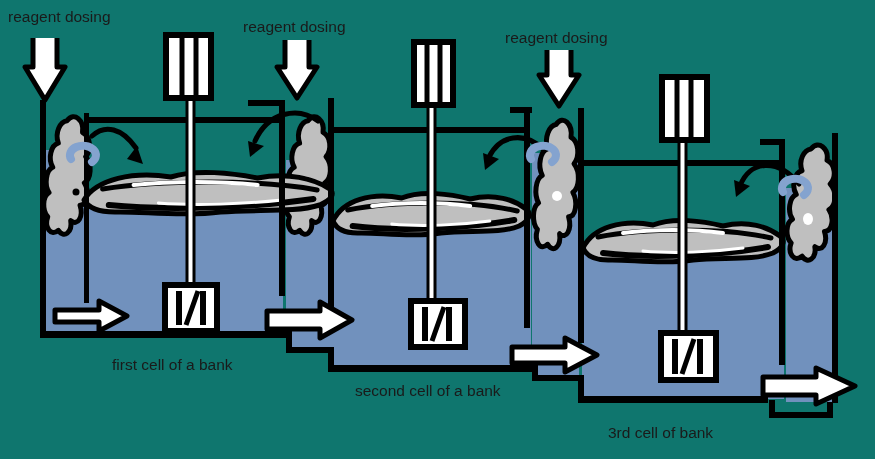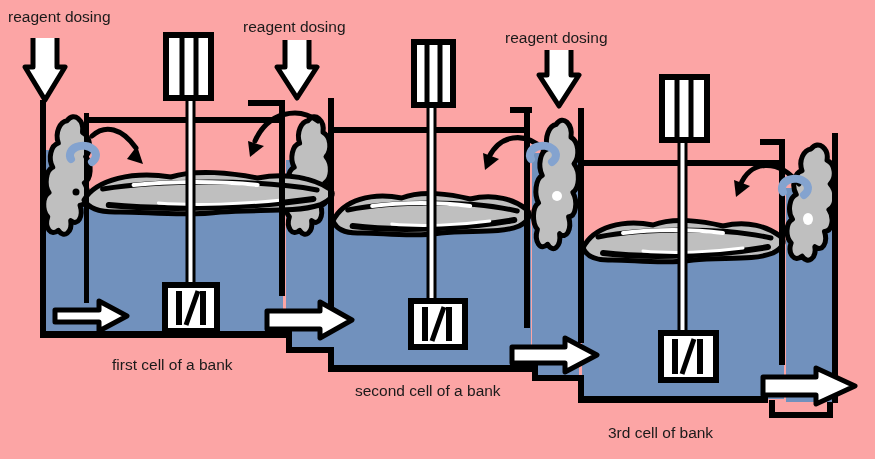--- a/index.html
+++ b/index.html
@@ -1,16 +1,16 @@
 <!DOCTYPE html>
 <html><head>
 <meta charset="utf-8">
 <style>
   html,body{margin:0;padding:0;background:#ffffff;}
-  .stage{position:relative;width:875px;height:459px;background:#fca5a5;overflow:hidden;
+  .stage{position:relative;width:875px;height:459px;background:#0f766e;overflow:hidden;
          font-family:"Liberation Sans", sans-serif;}
   svg text{font-family:"Liberation Sans", sans-serif;font-size:15.5px;fill:#1a1a1a;}
 </style>
 </head>
 <body>
 
 <div class="stage">
 <svg width="875" height="459" viewBox="0 0 875 459">
   <defs>
     <g id="cloud">

